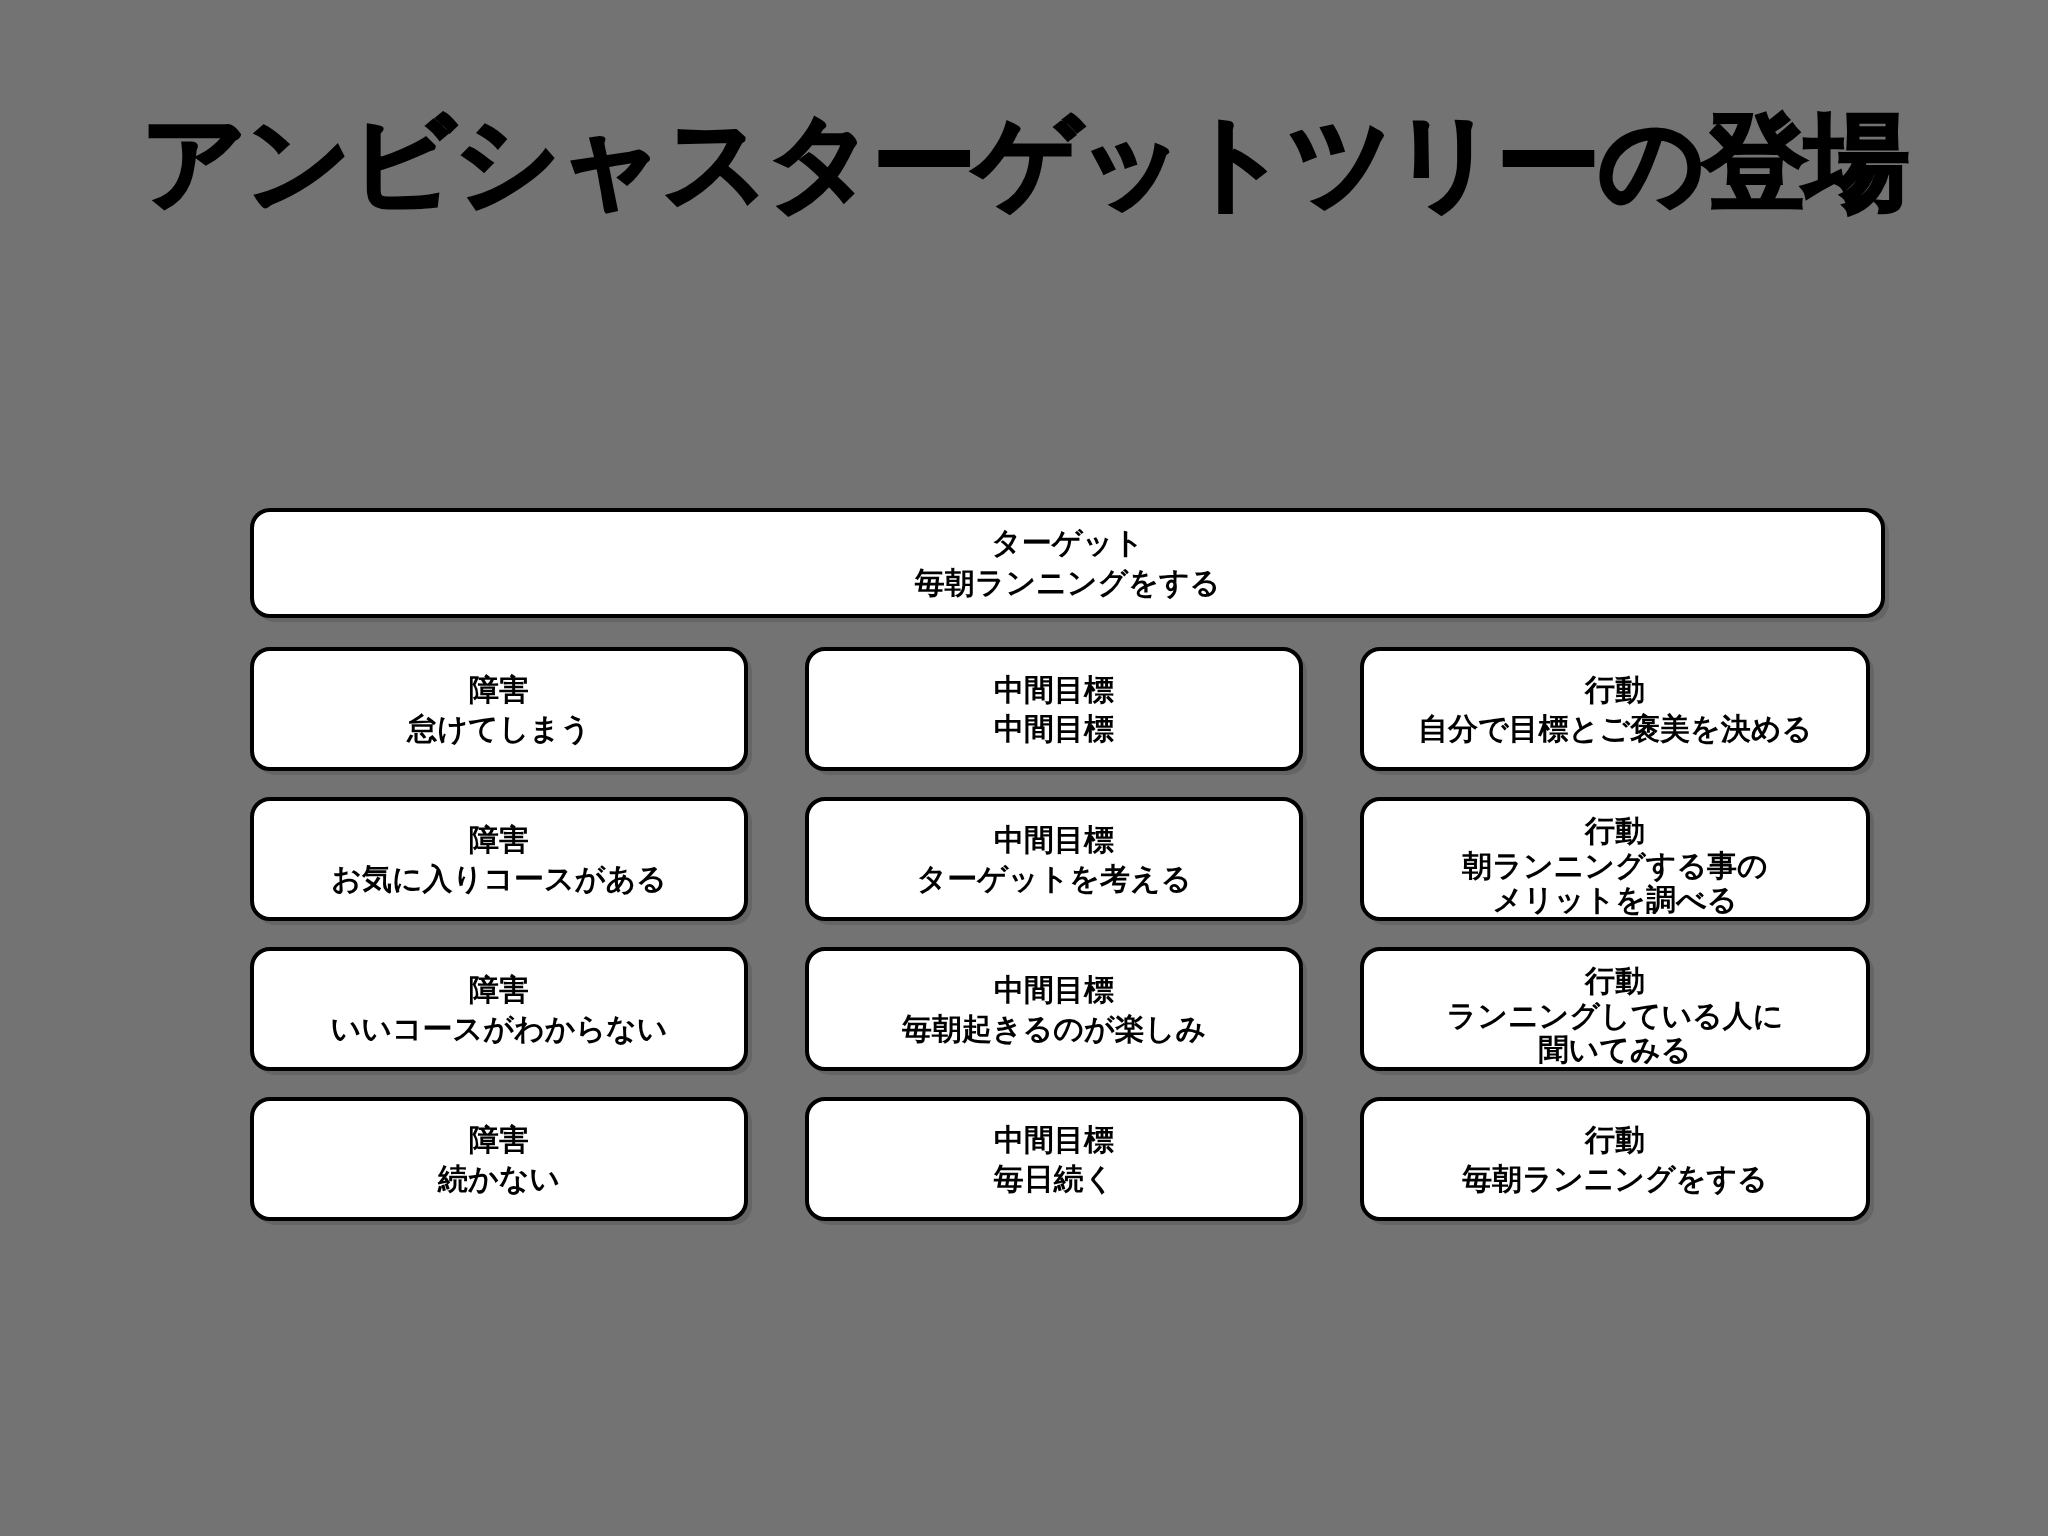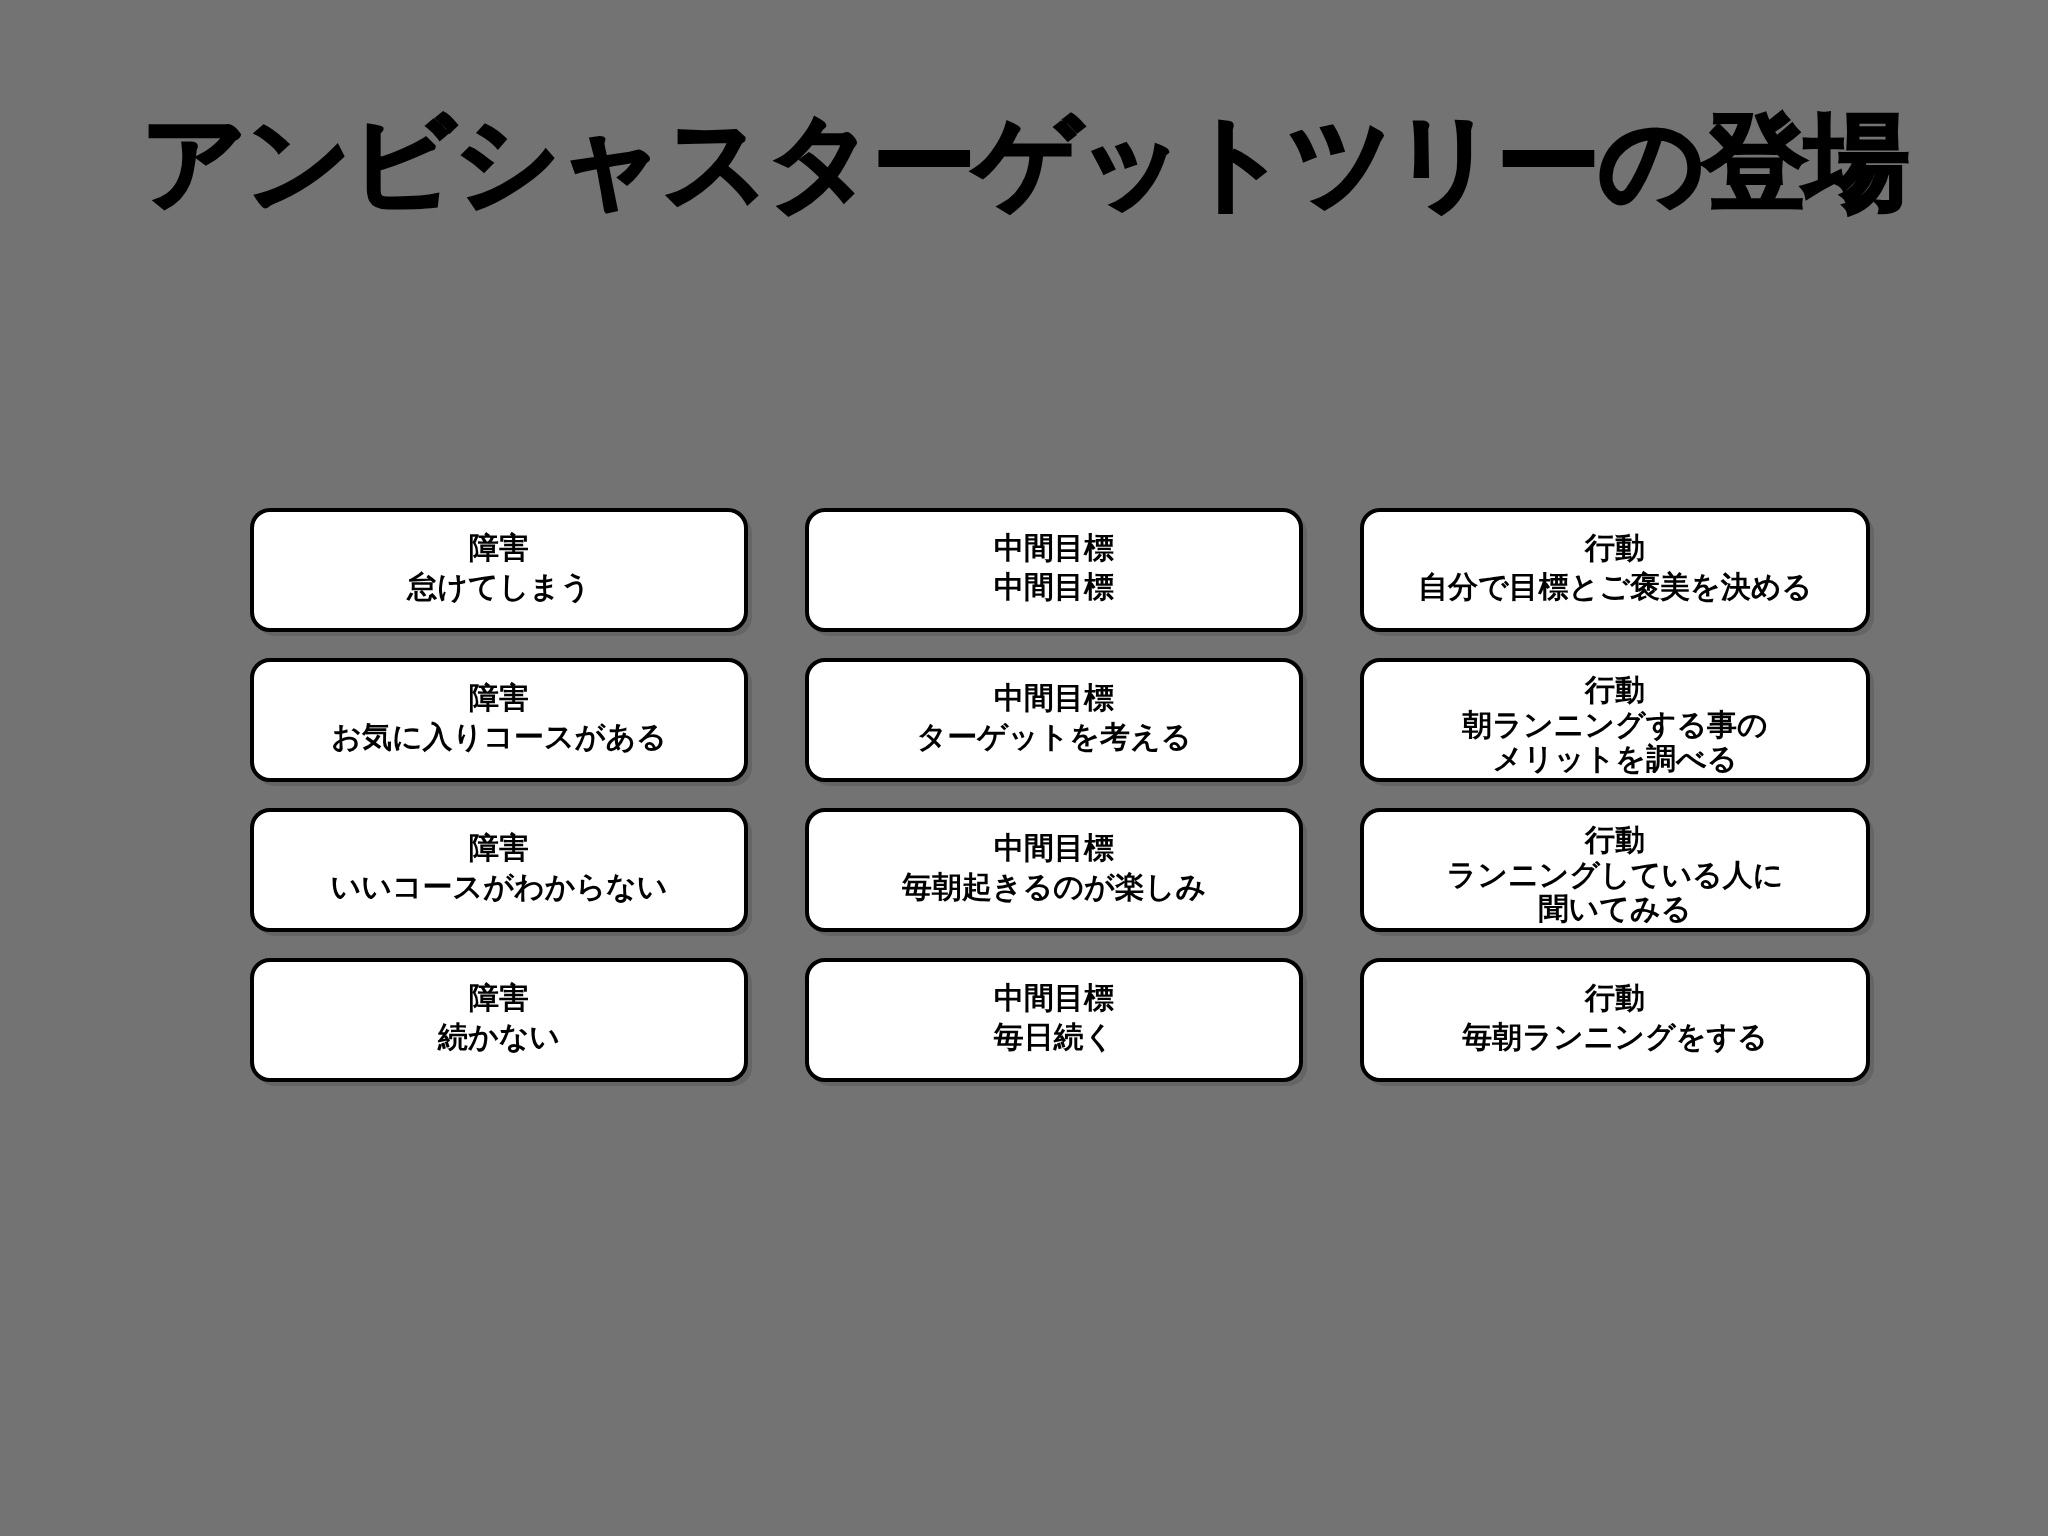--- a/index.html
+++ b/index.html
@@ -92,21 +92,20 @@
     line-height: 1.32;
     margin-bottom: 29px;
   }
 
   
   .grid {
     display: grid;
     grid-template-columns: 498px 498px 510px;
     column-gap: 57px;
     row-gap: 26px;
-    font-family: Liberation Mono, monospace;
   }
 
   .node-cell {
     height: 124px;
     font-size: 30px;
     line-height: 1.3;
   }
 
   
   .node-cell.three-line {
@@ -120,20 +119,24 @@
 </head>
 <body>
 
 <div class="slide">
 
   <div class="title">アンビシャスターゲットツリーの登場</div>
 
 
   <div class="tree">
 
+    <div class="node node-root">
+      <span class="line">ターゲット</span>
+      <span class="line">毎朝ランニングをする</span>
+    </div>
 
     <div class="grid">
 
       <div class="node node-cell">
         <span class="line">障害</span>
         <span class="line">怠けてしまう</span>
       </div>
       <div class="node node-cell">
         <span class="line">中間目標</span>
         <span class="line">中間目標</span>

